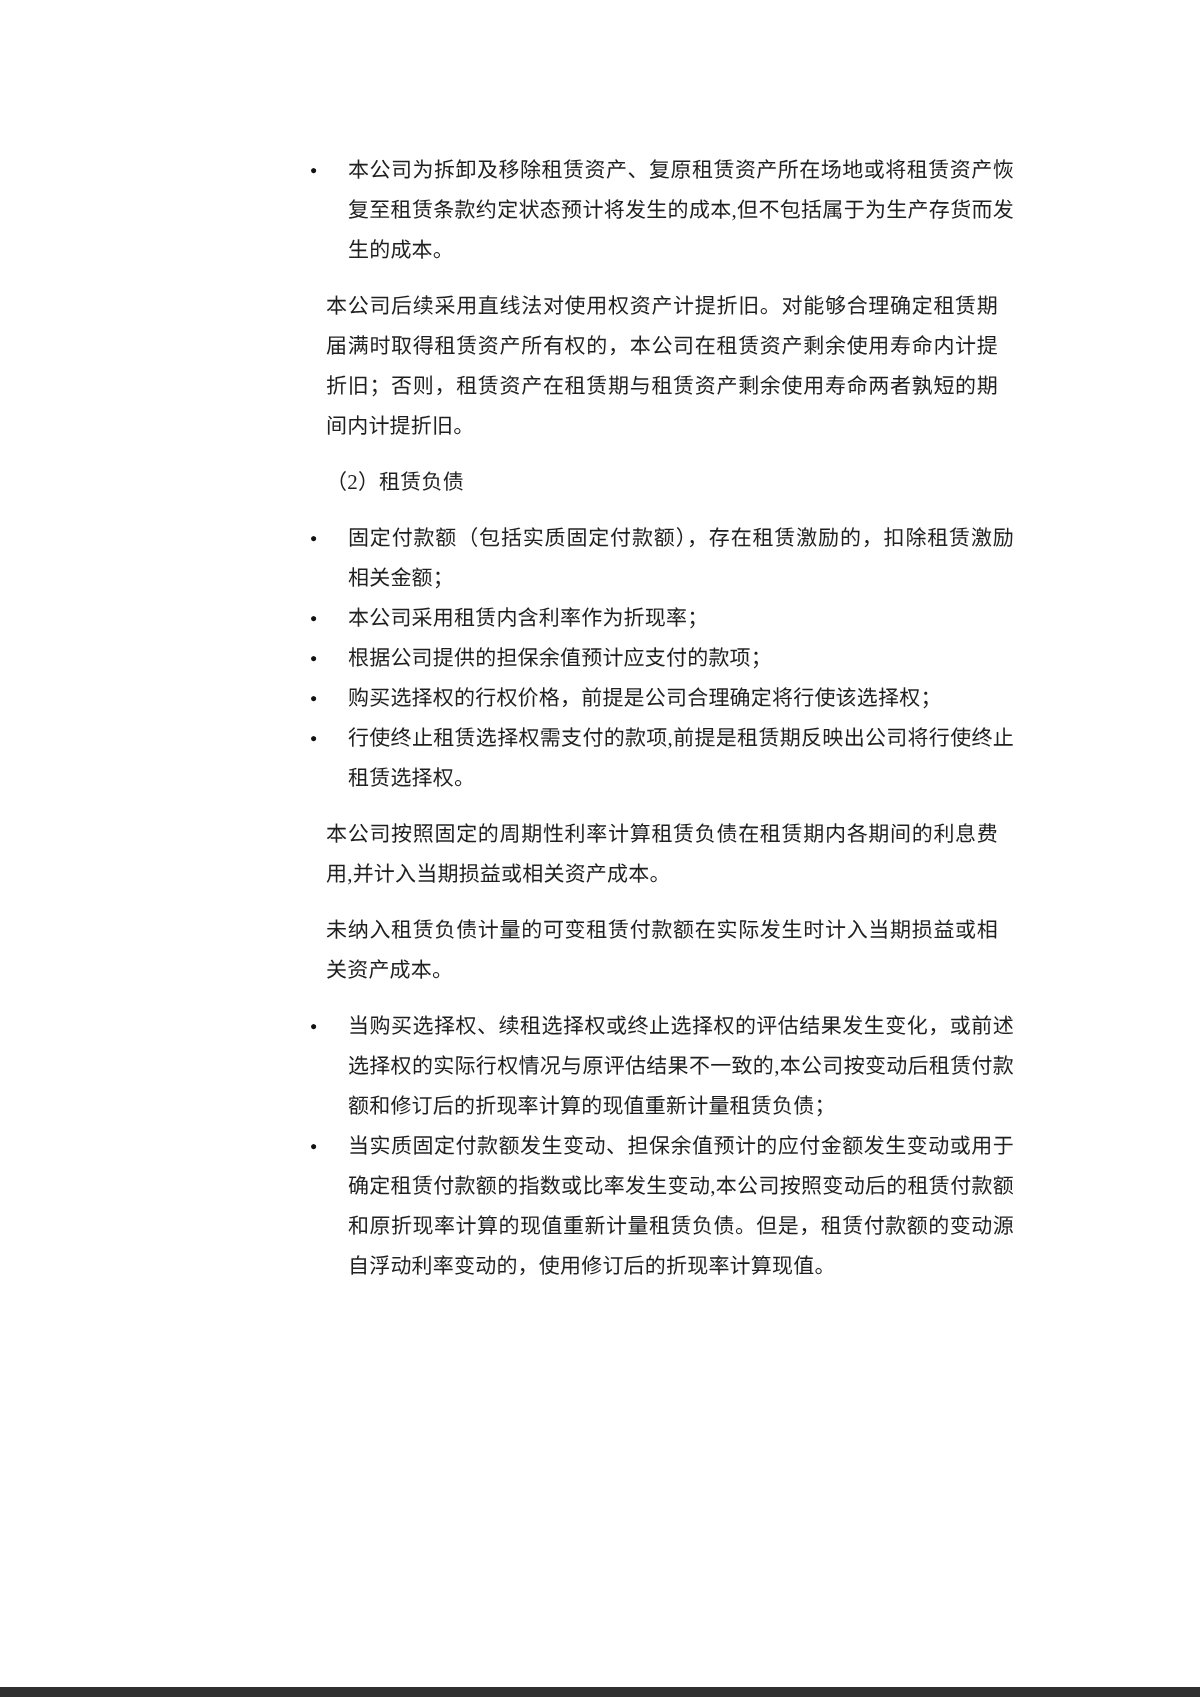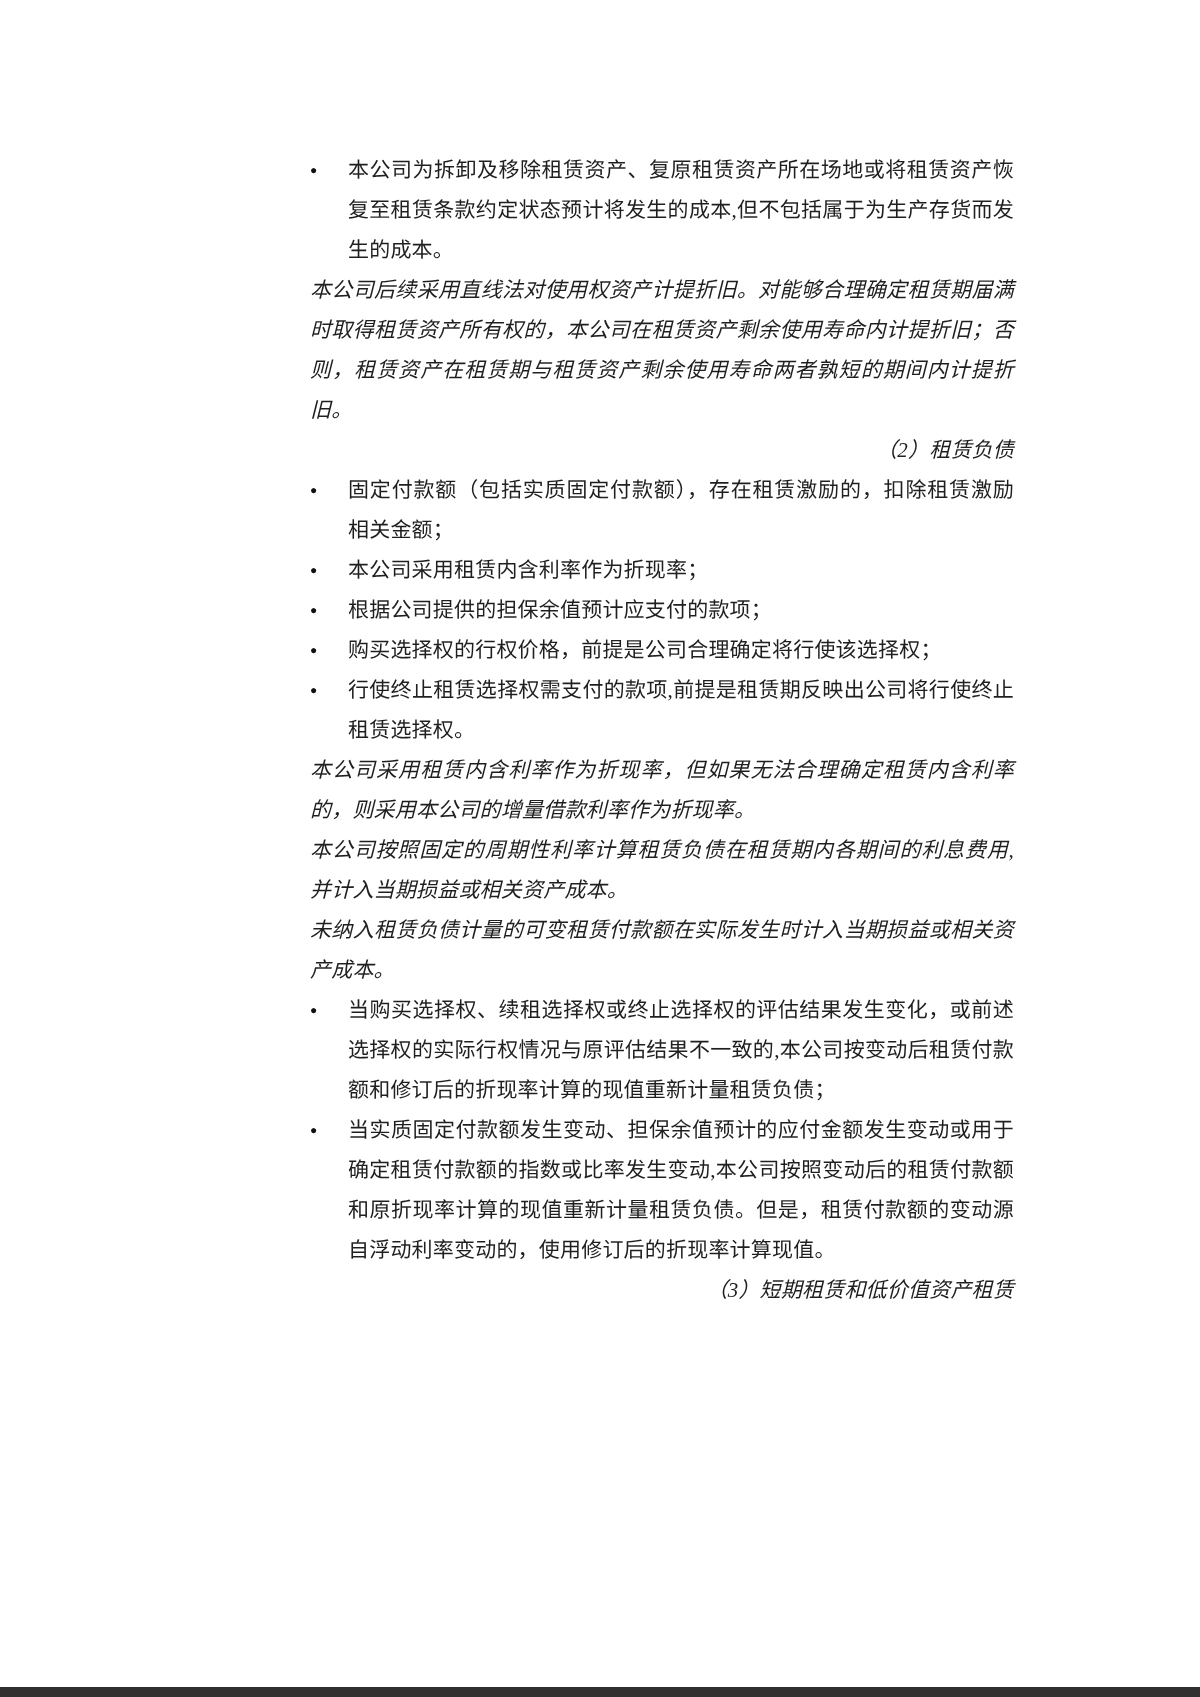--- a/index.html
+++ b/index.html
@@ -20,26 +20,25 @@
     left: 310px;
     top: 150px;
     width: 704px;
     font-size: 21px;
     line-height: 40px;
     color: #1f1f1f;
     text-align: justify;
     letter-spacing: 0.2px;
   }
   .para, .heading {
-    margin: 0;
+    margin: 16px;
     padding: 0;
-    font-style: italic;
   }
   .heading {
-    text-align: right;
+    text-align: left;
   }
   .bullet {
     display: flex;
     margin: 0;
     padding: 0;
   }
   .bullet .marker {
     flex: 0 0 38px;
     font-size: 12px;
     line-height: 40px;
@@ -95,35 +94,33 @@
     <div class="bullet">
       <span class="marker">●</span>
       <p class="btext">购买选择权的行权价格，前提是公司合理确定将行使该选择权；</p>
     </div>
 
     <div class="bullet">
       <span class="marker">●</span>
       <p class="btext">行使终止租赁选择权需支付的款项,前提是租赁期反映出公司将行使终止租赁选择权。</p>
     </div>
 
-    <p class="para">本公司采用租赁内含利率作为折现率，但如果无法合理确定租赁内含利率的，则采用本公司的增量借款利率作为折现率。</p>
 
     <p class="para">本公司按照固定的周期性利率计算租赁负债在租赁期内各期间的利息费用,并计入当期损益或相关资产成本。</p>
 
     <p class="para">未纳入租赁负债计量的可变租赁付款额在实际发生时计入当期损益或相关资产成本。</p>
 
 
     <div class="bullet">
       <span class="marker">●</span>
       <p class="btext">当购买选择权、续租选择权或终止选择权的评估结果发生变化，或前述选择权的实际行权情况与原评估结果不一致的,本公司按变动后租赁付款额和修订后的折现率计算的现值重新计量租赁负债；</p>
     </div>
 
     <div class="bullet">
       <span class="marker">●</span>
       <p class="btext">当实质固定付款额发生变动、担保余值预计的应付金额发生变动或用于确定租赁付款额的指数或比率发生变动,本公司按照变动后的租赁付款额和原折现率计算的现值重新计量租赁负债。但是，租赁付款额的变动源自浮动利率变动的，使用修订后的折现率计算现值。</p>
     </div>
 
-    <p class="heading">（3）短期租赁和低价值资产租赁</p>
 
   </div>
 
   <div class="edge-bar"></div>
 </div>
 
 </body></html>

